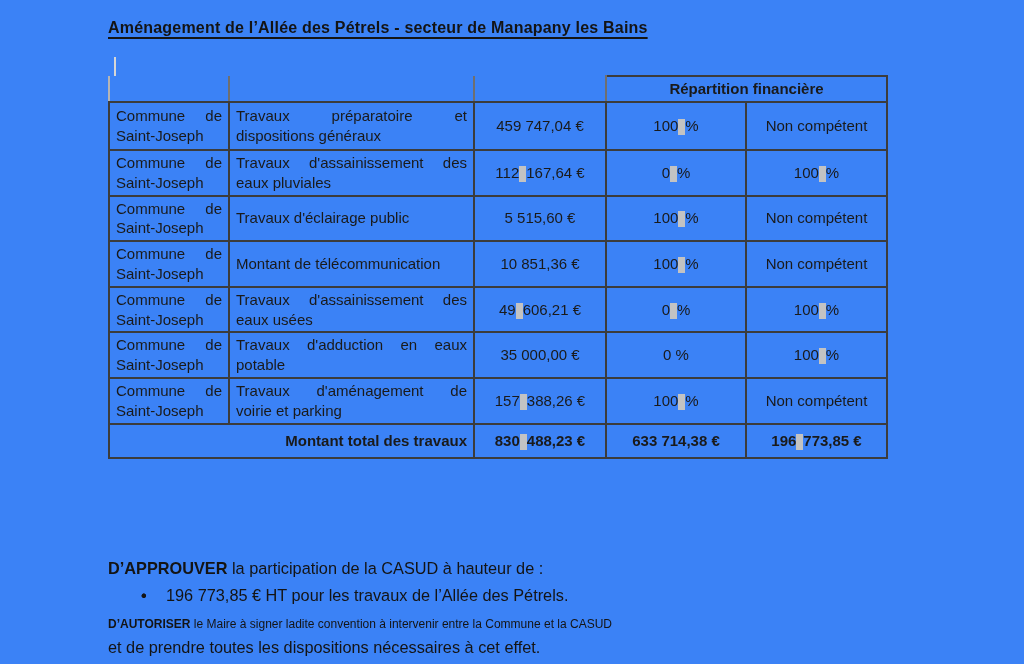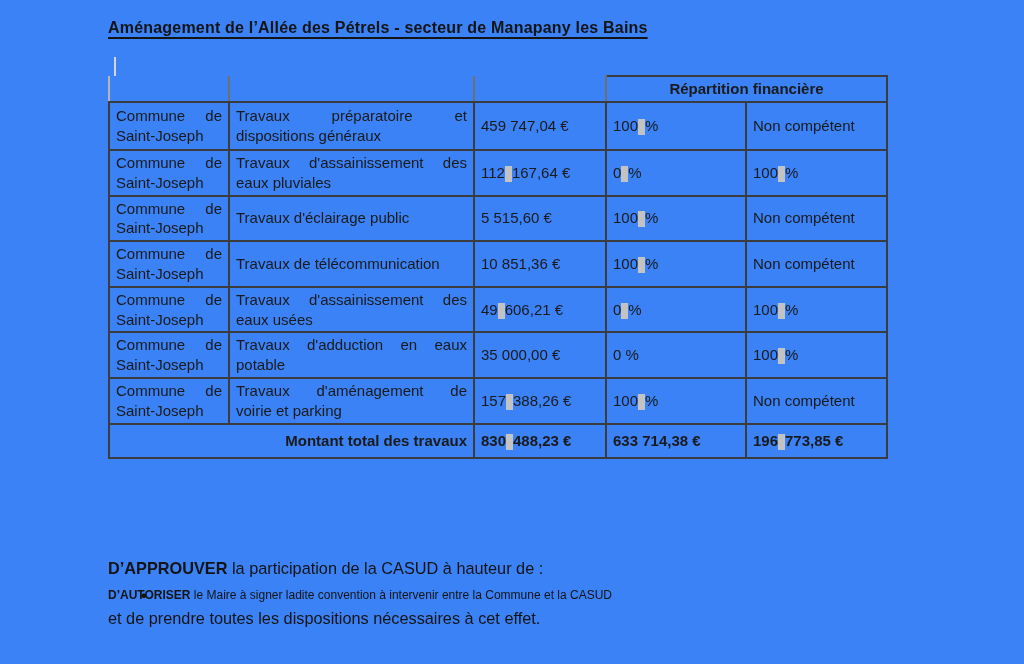--- a/index.html
+++ b/index.html
@@ -41,21 +41,21 @@
     text-decoration-color:#e06a6a; text-decoration-thickness:1px; text-underline-offset:3px;
   }
 
   tr.r1 { height:48px; } tr.r2 { height:44px; } tr.r3 { height:44px; }
   tr.r4 { height:44px; } tr.r5 { height:44px; } tr.r6 { height:45px; }
   tr.r7 { height:44px; } tr.tot { height:34px;margin-top:48px; }
 
   td.owner { text-align:justify; }
   td.work  { }
   td.work .jl { text-align:justify; text-align-last:justify; }
-  td.num, td.pct { }
+  td.num, td.pct { text-align:center; }
   td.vtop { vertical-align:top; padding-top:3px; }
   tr.tot td { font-weight:bold; }
   td.total-label { text-align:right; padding-right:9px; }
 
   
   .hl {
     display:inline-block; width:7px; height:16px;
     vertical-align:-3px; background:#c3c3c3;
   }
 
@@ -120,21 +120,21 @@
           <div class="">Travaux d'éclairage public</div>
             <div></div>
         </td>
         <td class="num">5 515,60 €</td>
         <td class="pct">100<span class="hl">&nbsp;</span>%</td>
         <td class="pct vtop">Non compétent</td>
       </tr>
       <tr class="r4">
         <td class="owner">Commune de Saint-Joseph</td>
         <td class="work jcell">
-          <div class="">Travaux de télécommunication</div>
+          <div class="">Montant de télécommunication</div>
             <div></div>
         </td>
         <td class="num">10 851,36 €</td>
         <td class="pct">100<span class="hl">&nbsp;</span>%</td>
         <td class="pct vtop">Non compétent</td>
       </tr>
       <tr class="r5">
         <td class="owner">Commune de Saint-Joseph</td>
         <td class="work jcell">
           <div class="jl">Travaux d'assainissement des</div>
@@ -171,19 +171,19 @@
         <td class="num">633 714,38 €</td>
         <td class="num">196<span class="hl">&nbsp;</span>773,85 €</td>
       </tr>
     </tbody>
   </table>
 
   <div class="decisions">
     <div class="dline"><span class="b">D’APPROUVER</span><span> la participation de la CASUD à hauteur de :</span></div>
     <ul class="blist">
       <li><span class="dot">•</span></li>
-      <li><span class="dot">•</span></li>
+      <li><span class="dot">•</span><span>196 773,85 € HT pour les travaux de l’Allée des Pétrels.</span></li>
     </ul>
     <div class="authorize"><span class="b">D’AUTORISER</span><span> le Maire à signer ladite convention à intervenir entre la Commune et la CASUD</span></div>
     <div class="cutoff">et de prendre toutes les dispositions nécessaires à cet effet.</div>
   </div>
 
 </div>
 
 </body></html>

